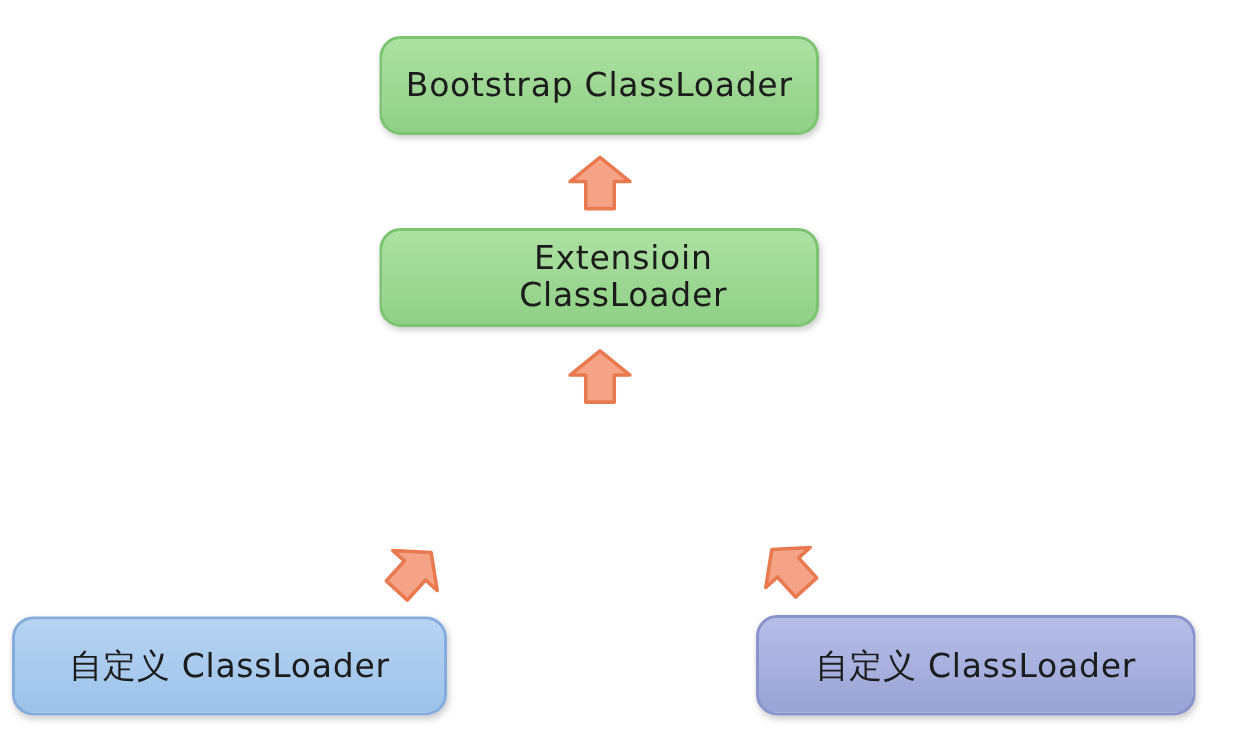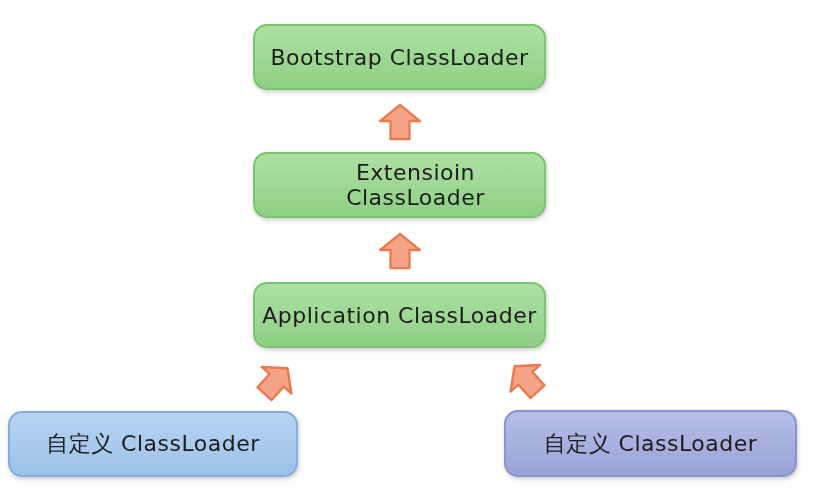--- a/index.html
+++ b/index.html
@@ -96,23 +96,20 @@
   <div class="node green" id="node-extension">
     <span>Extensioin ClassLoader</span>
   </div>
 
   <div class="arrow" id="arrow-app-to-ext">
     <svg viewBox="0 0 48 40" aria-hidden="true">
       <polygon points="24,2 3,19 14,19 14,38 34,38 34,19 45,19"></polygon>
     </svg>
   </div>
 
-  <div class="node green" id="node-application">
-    <span>Application ClassLoader</span>
-  </div>
 
   <div class="arrow" id="arrow-custom-left">
     <svg viewBox="0 0 48 40" aria-hidden="true">
       <polygon points="24,2 3,19 14,19 14,38 34,38 34,19 45,19"></polygon>
     </svg>
   </div>
 
   <div class="arrow" id="arrow-custom-right">
     <svg viewBox="0 0 48 40" aria-hidden="true">
       <polygon points="24,2 3,19 14,19 14,38 34,38 34,19 45,19"></polygon>

